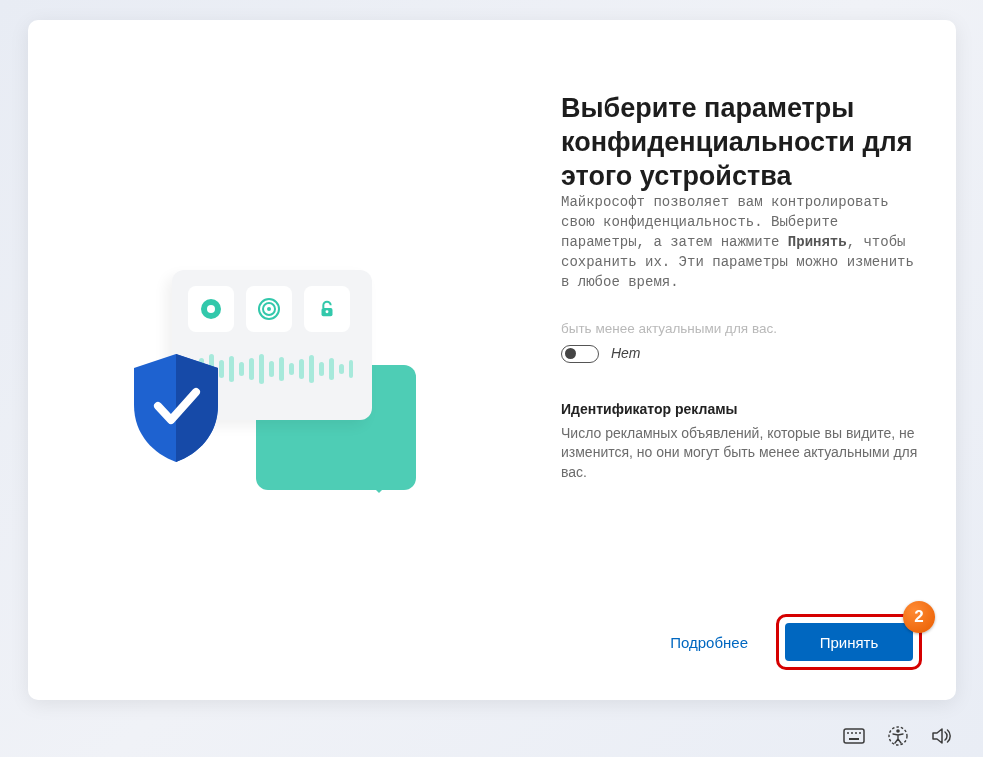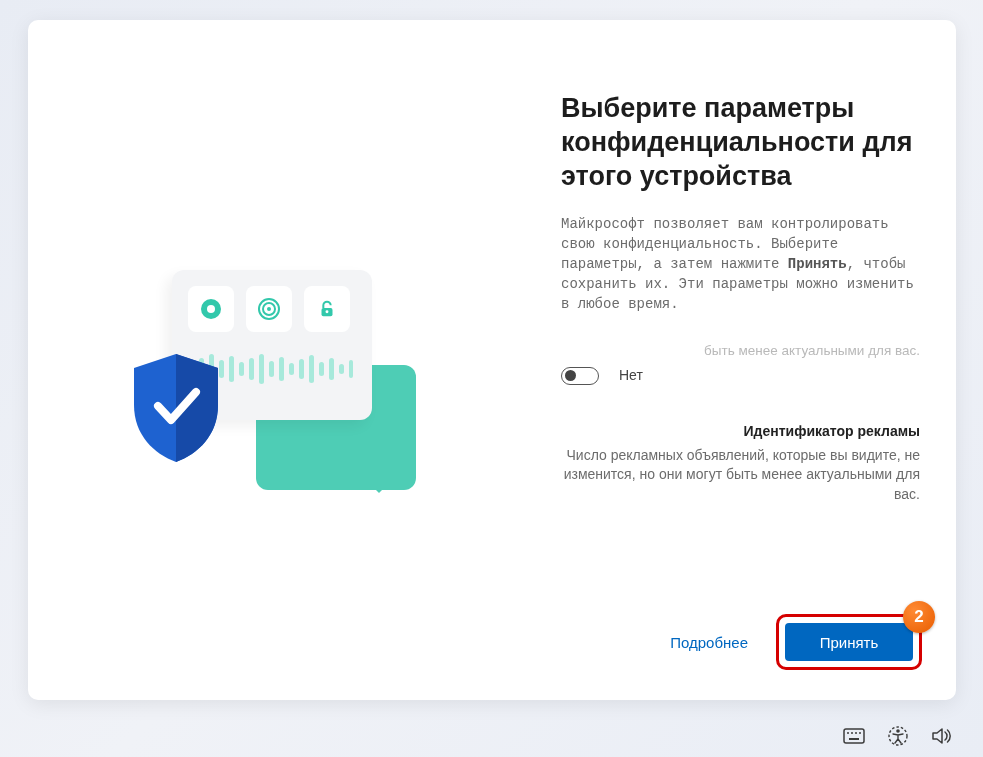--- a/index.html
+++ b/index.html
@@ -62,40 +62,39 @@
     flex: 1;
     padding: 72px 36px 30px 28px;
     display: flex; flex-direction: column;
     position: relative;
   }
   .title {
     font-size: 27px;
     font-weight: 600;
     color: #1d1d1d;
     line-height: 1.25;
-    margin-bottom: 22px;
   }
   .intro {
     font-size: 14px;
     color: #6c6c6c;
     line-height: 1.42;
     margin-bottom: 26px;
     font-family: Liberation Mono, monospace;
   }
   .intro b { color: #555; font-weight:600;}
   .scroll-area {
     flex: 0 0 auto;
     height: 158px;
     overflow: hidden;
     position: relative;
     margin-bottom: 18px;
-    color: #6c6c6c; font-size: 14px; line-height:1.42;text-align:right;
+    color: #6c6c6c; font-size: 14px; line-height:1.42;
   }
   .faded { color: #b9b9b9; font-size: 13.5px; margin-bottom:6px;}
-  .toggle-row { display:flex; align-items:center; gap:20px; margin: 6px 0 16px;}
+  .toggle-row { display:flex; align-items:center; gap:12px; margin: 6px 0 16px; font-style: italic;}
   .toggle {
     width: 38px; height:18px; border:1px solid #555; border-radius: 10px;
     position: relative; background:#fff;
   }
   .toggle .knob{
     position:absolute; left:3px; top:2.5px; width:11px; height:11px;
     background:#444; border-radius:50%;
   }
   .toggle-label{ color:#444; font-size:14px;}
   .section-title{ color:#222; font-weight:600; font-size:14px; margin-bottom:4px;margin-top:36px;}

